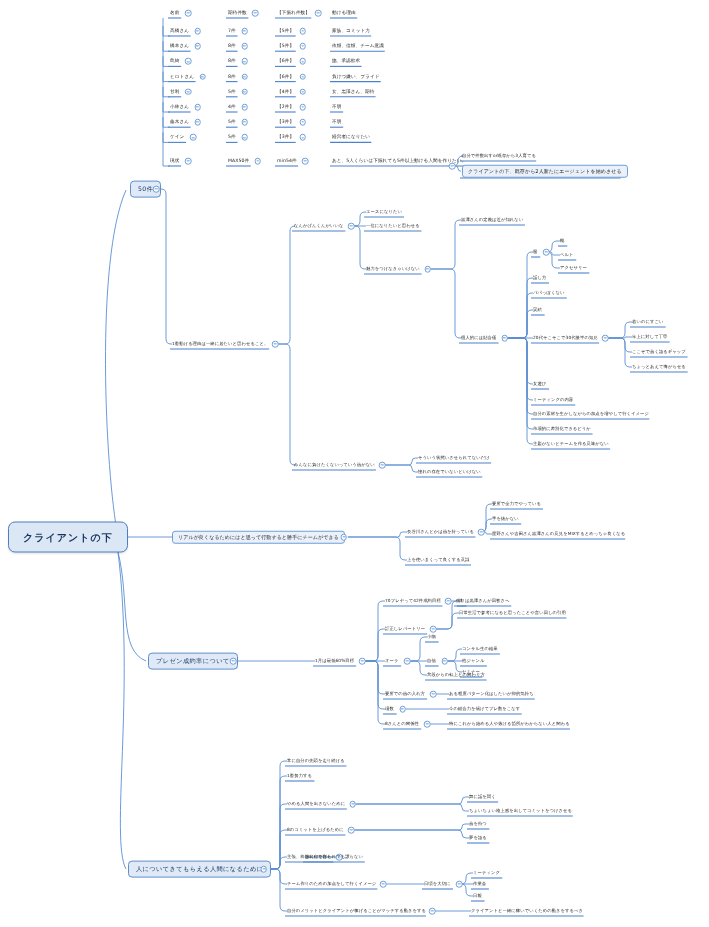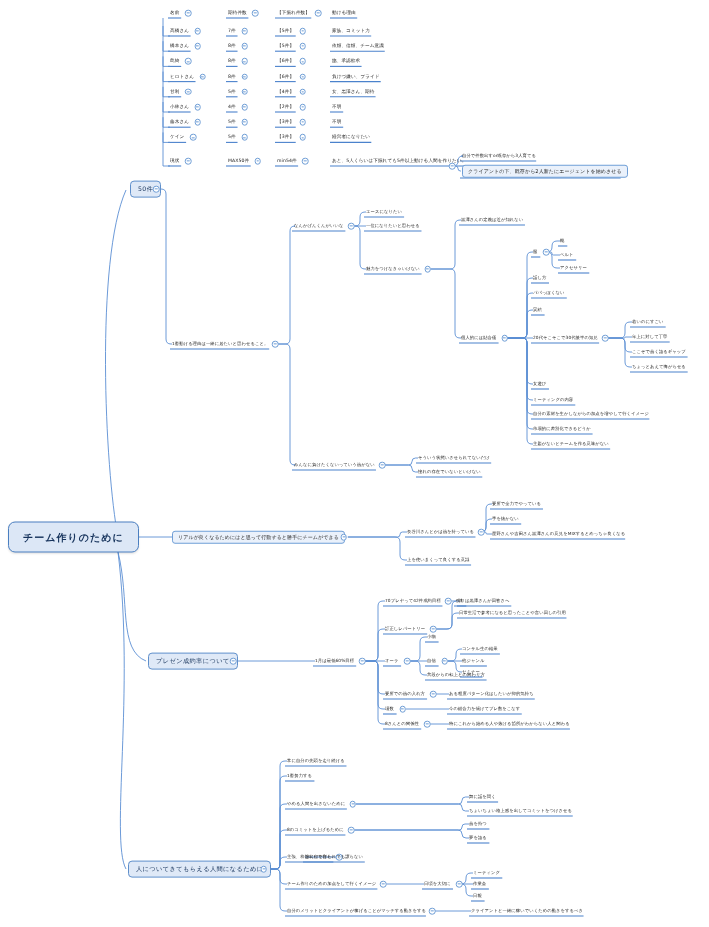--- a/index.html
+++ b/index.html
@@ -373,21 +373,21 @@
       <div class="node hdr" style="left: 170px; top: 161px;">現状</div>
       <div class="toggle" style="left: 188.188px; top: 161px;"></div>
       <div class="node hdr" style="left: 228px; top: 161px;">MAX50件</div>
       <div class="toggle" style="left: 257.703px; top: 161px;"></div>
       <div class="node hdr" style="left: 277px; top: 161px;">min54件</div>
       <div class="toggle" style="left: 305.109px; top: 161px;"></div>
       <div class="node hdr" style="left: 332px; top: 161px;">あと、5人くらいは下振れても5件以上動ける人間を作りたい。</div>
       <div class="toggle" style="left: 452px; top: 166px;"></div>
       <div class="node tiny" style="left: 462px; top: 156px;">自分で件数出すor既存から3人育てる</div>
       <div class="node boxed" style="left: 462px; top: 171px;">クライアントの下、既存から2人新たにエージェントを始めさせる</div>
-      <div class="node center" style="left: 8px; top: 537px; transform: translateY(-50%);">チーム作りのために</div>
+      <div class="node center" style="left: 8px; top: 537px; transform: translateY(-50%);">クライアントの下</div>
       <div class="node lvl1" style="left: 130px; top: 189px;">50件</div>
       <div class="toggle" style="left: 156px; top: 189px;"></div>
       <div class="node tiny" style="left: 172px; top: 344px;">1番動ける理由は一緒に居たいと思わせること。</div>
       <div class="toggle" style="left: 275.188px; top: 344px;"></div>
       <div class="node tiny" style="left: 294px; top: 226px;">なんかげんくんがいいな</div>
       <div class="toggle" style="left: 351.375px; top: 226px;"></div>
       <div class="node tiny" style="left: 366px; top: 212px;">エースになりたい</div>
       <div class="node tiny" style="left: 366px; top: 226px;">一位になりたいと思わせる</div>
       <div class="node tiny" style="left: 366px; top: 269px;">魅力をつけなきゃいけない</div>
       <div class="toggle" style="left: 427.578px; top: 269px;"></div>

